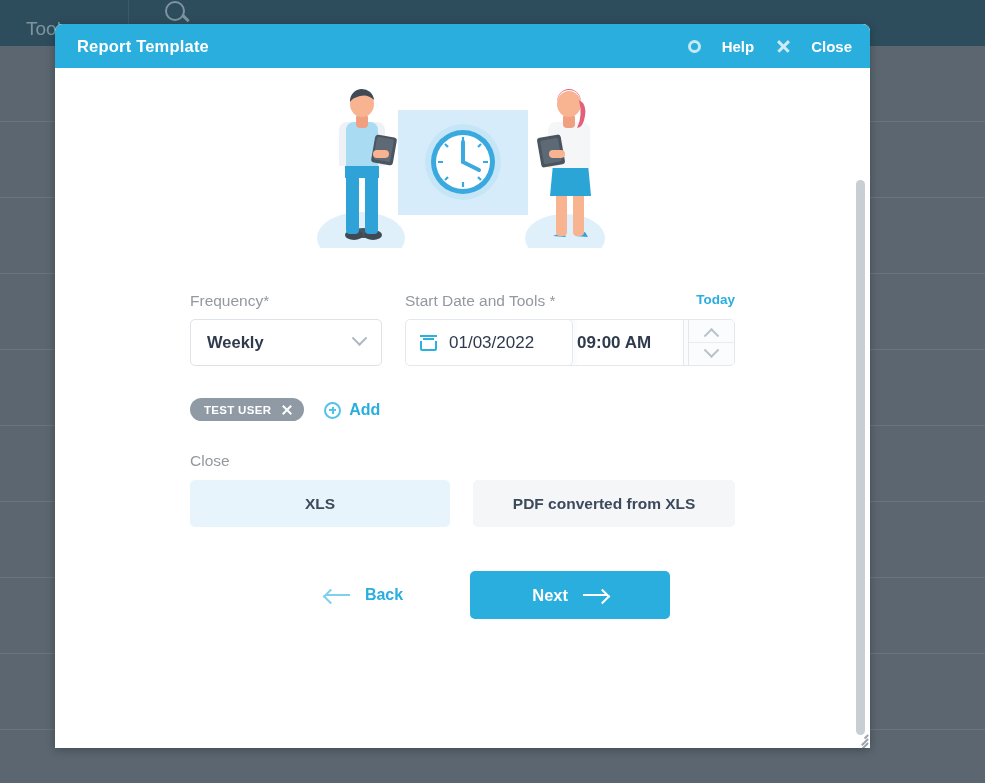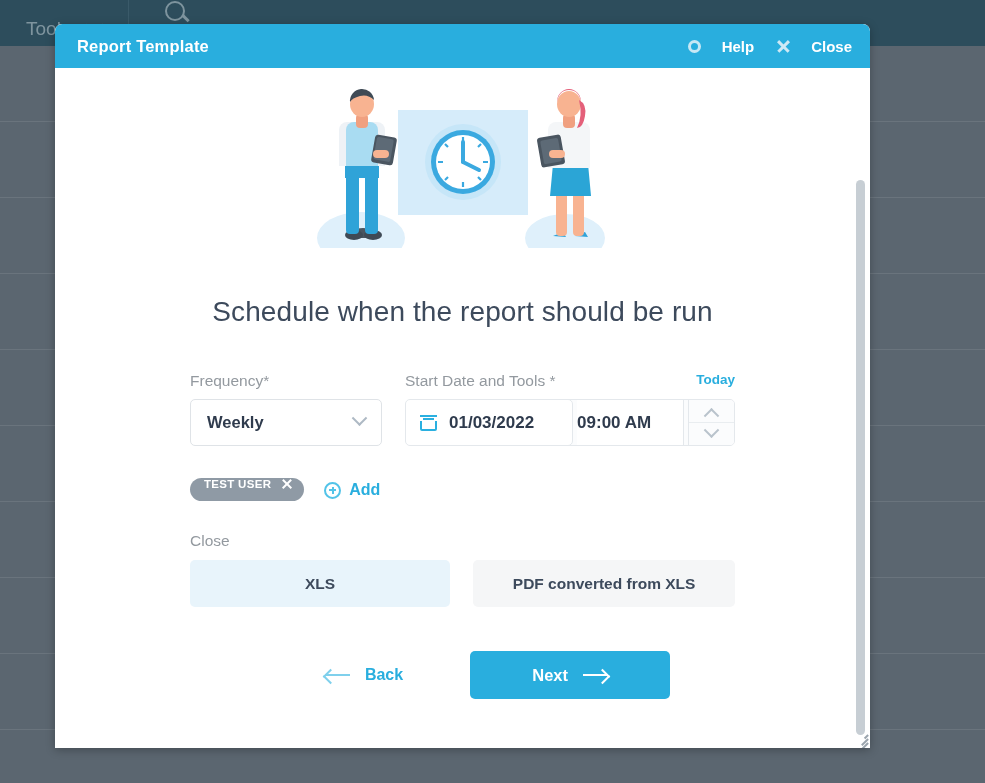--- a/index.html
+++ b/index.html
@@ -283,21 +283,21 @@
     content: "";
     position: absolute;
     left: 1px; top: 1.5px;
     width: 11px; height: 2px;
     background: #2bb0e0;
     box-shadow: 0 0 0 0 #2bb0e0;
   }
   .date-val {
     font-size: 17px;
     color: #2f3b4d;
-    font-weight: bold;
+    font-weight: normal;
   }
   .time-part {
     width: 108px;
     background: #fff;
     border: 1px solid #e4e8ec;
     border-left: none;
     margin: -1px 4px;
     display: flex;
     align-items: center;
     justify-content: flex-start;
@@ -335,21 +335,21 @@
     display: flex;
     align-items: center;
     gap: 20px;
     margin-top: 10px;
   }
   .tag-pill {
     height: 23px;
     background: #8f9aa5;
     border-radius: 12px;
     display: flex;
-    align-items: flex-start;
+    align-items: center;
     gap: 10px;
     padding: 0 12px 0 14px;
     color: #fff;
     font-size: 11.5px;
     font-weight: bold;
     letter-spacing: .3px;
   }
   .tag-x {
     position: relative;
     width: 11px; height: 11px;
@@ -587,21 +587,20 @@
           <ellipse cx="256" cy="26" rx="12" ry="13" fill="#f8b391"></ellipse>
           <path d="M244 24 a12 13 0 0 1 24 0 q-2 -12 -12 -12 q-10 0 -12 12 z" fill="#e4607a"></path>
           <path d="M266 22 q8 4 6 16 q-2 12 -8 12 q6 -12 2 -28 z" fill="#e4607a"></path>
           <rect x="226" y="58" width="24" height="30" rx="3" fill="#4a5560" transform="rotate(-10 238 73)"></rect>
           <rect x="229" y="61" width="18" height="24" rx="2" fill="#5d6a76" transform="rotate(-10 238 73)"></rect>
           <rect x="236" y="72" width="16" height="8" rx="4" fill="#f8b391"></rect>
         </g>
       </svg>
     </div>
 
-    <h1 id="step-heading">Schedule when the report should be run</h1>
 
     <div id="form-area">
 
       <div class="row-1">
 
         <div class="col-freq">
           <div class="field-label">
             <span>Frequency</span><span class="req">*</span>
           </div>
           <div class="select-box">

